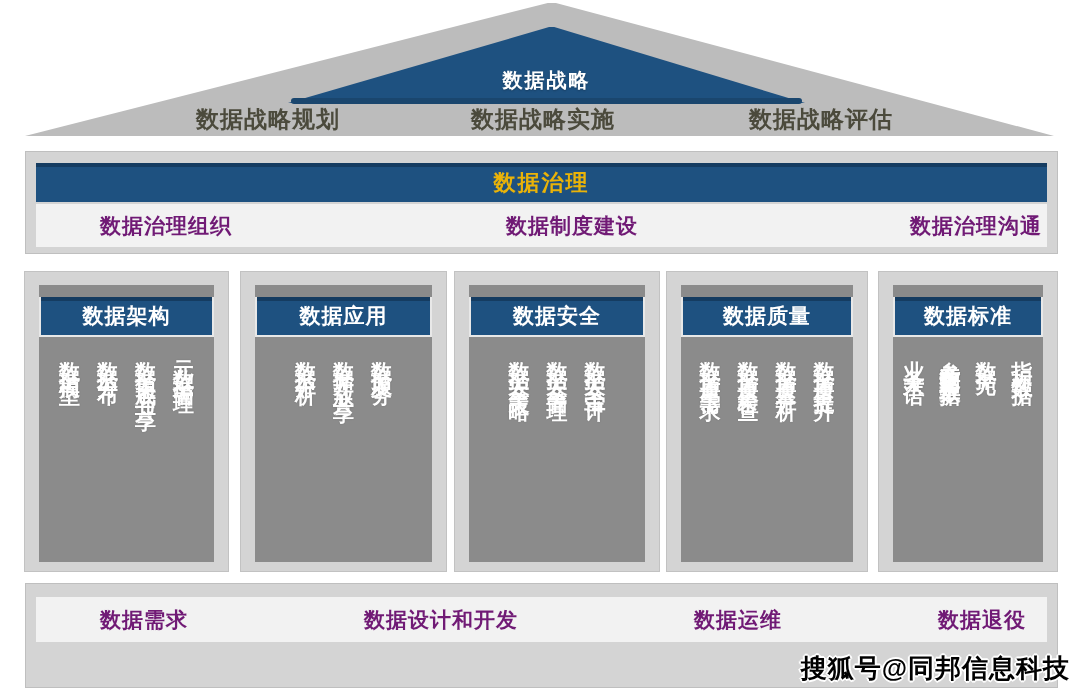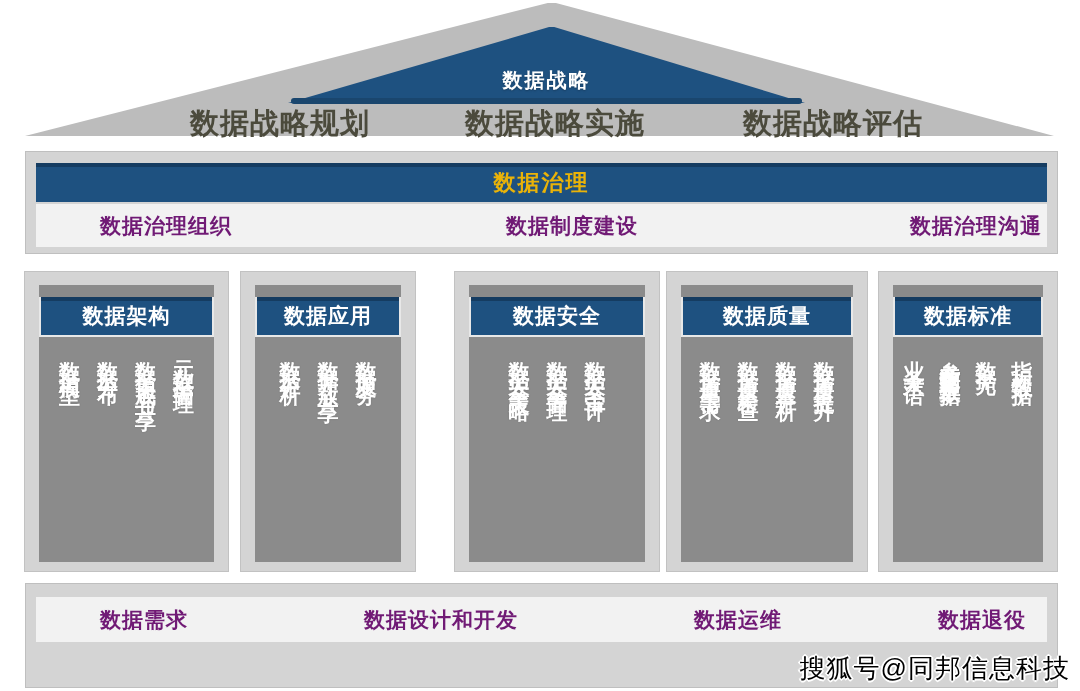--- a/index.html
+++ b/index.html
@@ -21,21 +21,21 @@
   .roof-blue .roof-title{
     color:#ffffff;font-size:20px;font-weight:bold;letter-spacing:2px;
     padding-bottom:9px;text-shadow:0 1px 2px rgba(0,0,0,.25);
   }
   .roof-baseline{
     position:absolute;left:291px;top:98px;width:511px;height:6px;
     background:#1a466e;border-radius:3px;
   }
   .roof-label{
     position:absolute;top:104px;transform:translateX(-50%);
-    color:#4b4a3c;font-size:29px;font-weight:bold;letter-spacing:1px;white-space:nowrap;margin-left:12px;
+    color:#4b4a3c;font-size:23px;font-weight:bold;letter-spacing:1px;white-space:nowrap;
   }
 
   
   .band{
     position:absolute;left:25px;width:1033px;
     background:#d4d4d4;border:1px solid #bfbfbf;box-sizing:border-box;
     padding:11px 10px 7px 10px;
   }
   .band-header{
     height:39px;background:#1e5180;
@@ -79,21 +79,21 @@
     writing-mode:vertical-rl;text-orientation:upright;
     color:#ffffff;font-size:21px;font-weight:bold;
     letter-spacing:8px;line-height:1.05;
     text-shadow:0 0 2px rgba(0,0,0,.15);
   }
   .vtext.tight{letter-spacing:3.5px;}
 
   
   .watermark{
     position:absolute;top:651px;right:10px;z-index:5;
-    color:#000000;font-size:26px;font-weight:normal;letter-spacing:1px;white-space:nowrap;
+    color:#000000;font-size:26px;font-weight:bold;letter-spacing:1px;white-space:nowrap;
     text-shadow:
       2px 0 0 #fff,-2px 0 0 #fff,0 2px 0 #fff,0 -2px 0 #fff,
       1px 1px 0 #fff,-1px -1px 0 #fff,1px -1px 0 #fff,-1px 1px 0 #fff;
   }
 </style>
 </head>
 <body>
 
 <div id="stage">
 
@@ -124,21 +124,21 @@
       </div>
       <div class="pillar-cols">
         <span class="vtext">数据模型</span>
         <span class="vtext">数据分布</span>
         <span class="vtext">数据集成与共享</span>
         <span class="vtext">元数据管理</span>
       </div>
     </div>
   </div>
 
-  <div class="pillar" style="left:240px;width:176px">
+  <div class="pillar" style="left:240px;width:207px">
     <div class="pillar-inner">
       <div class="pillar-header">
         <span>数据应用</span>
       </div>
       <div class="pillar-cols">
         <span class="vtext">数据分析</span>
         <span class="vtext">数据开放共享</span>
         <span class="vtext">数据服务</span>
       </div>
     </div>

